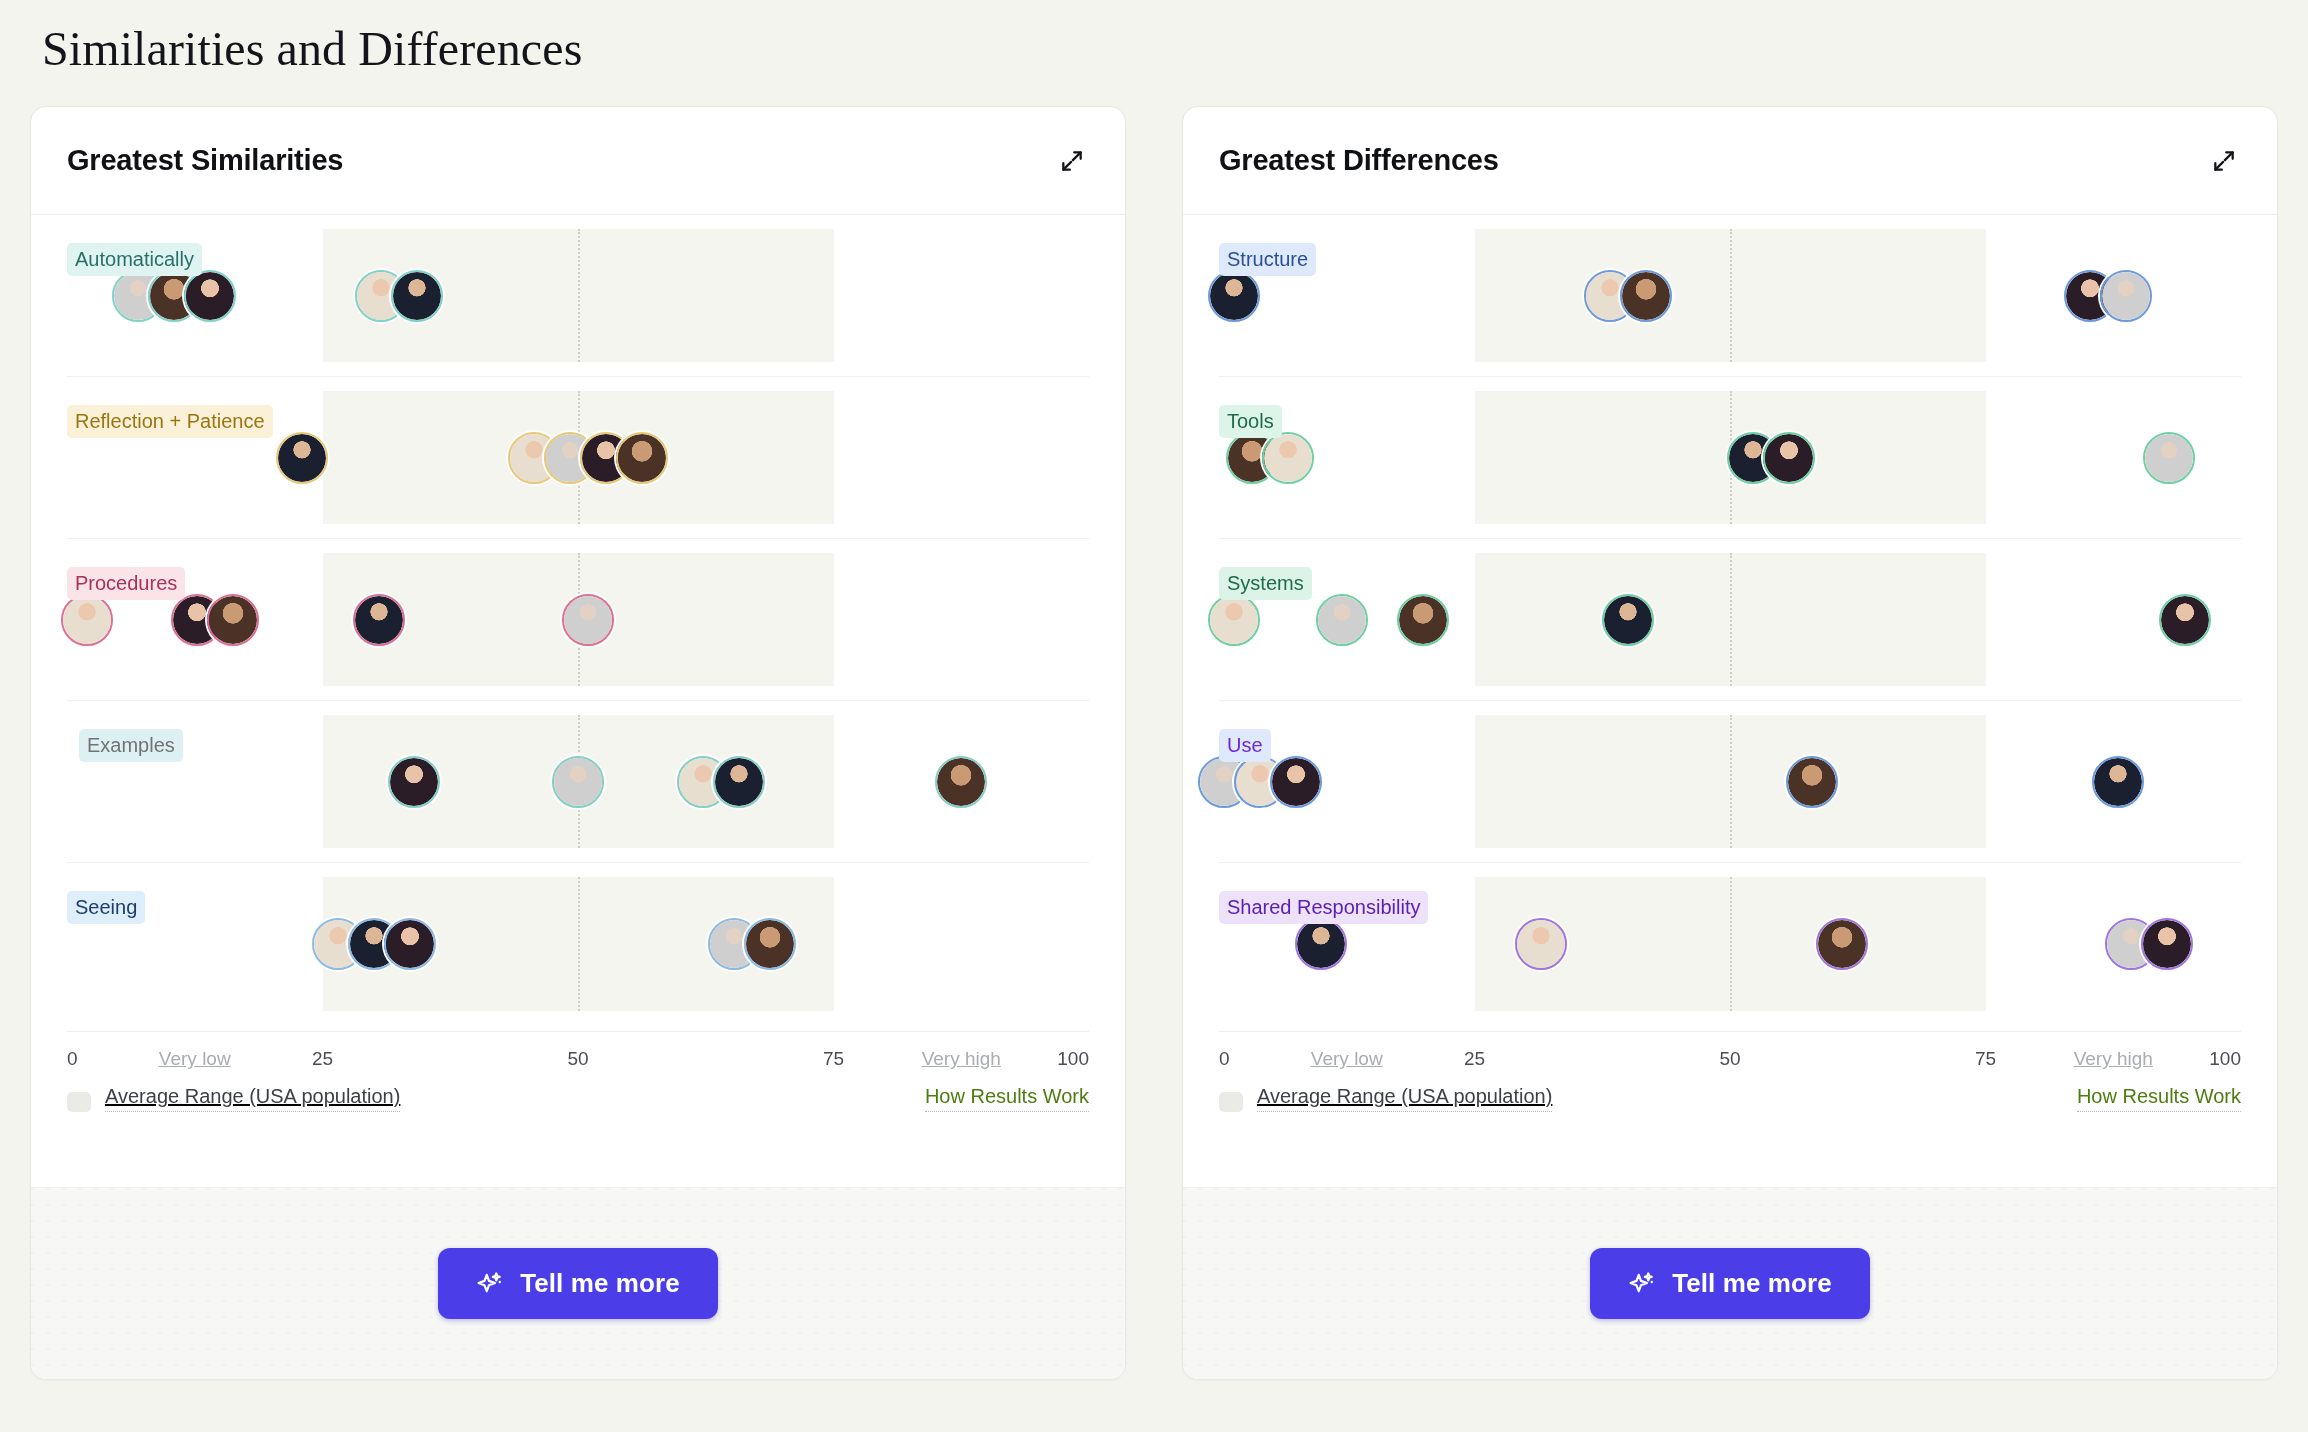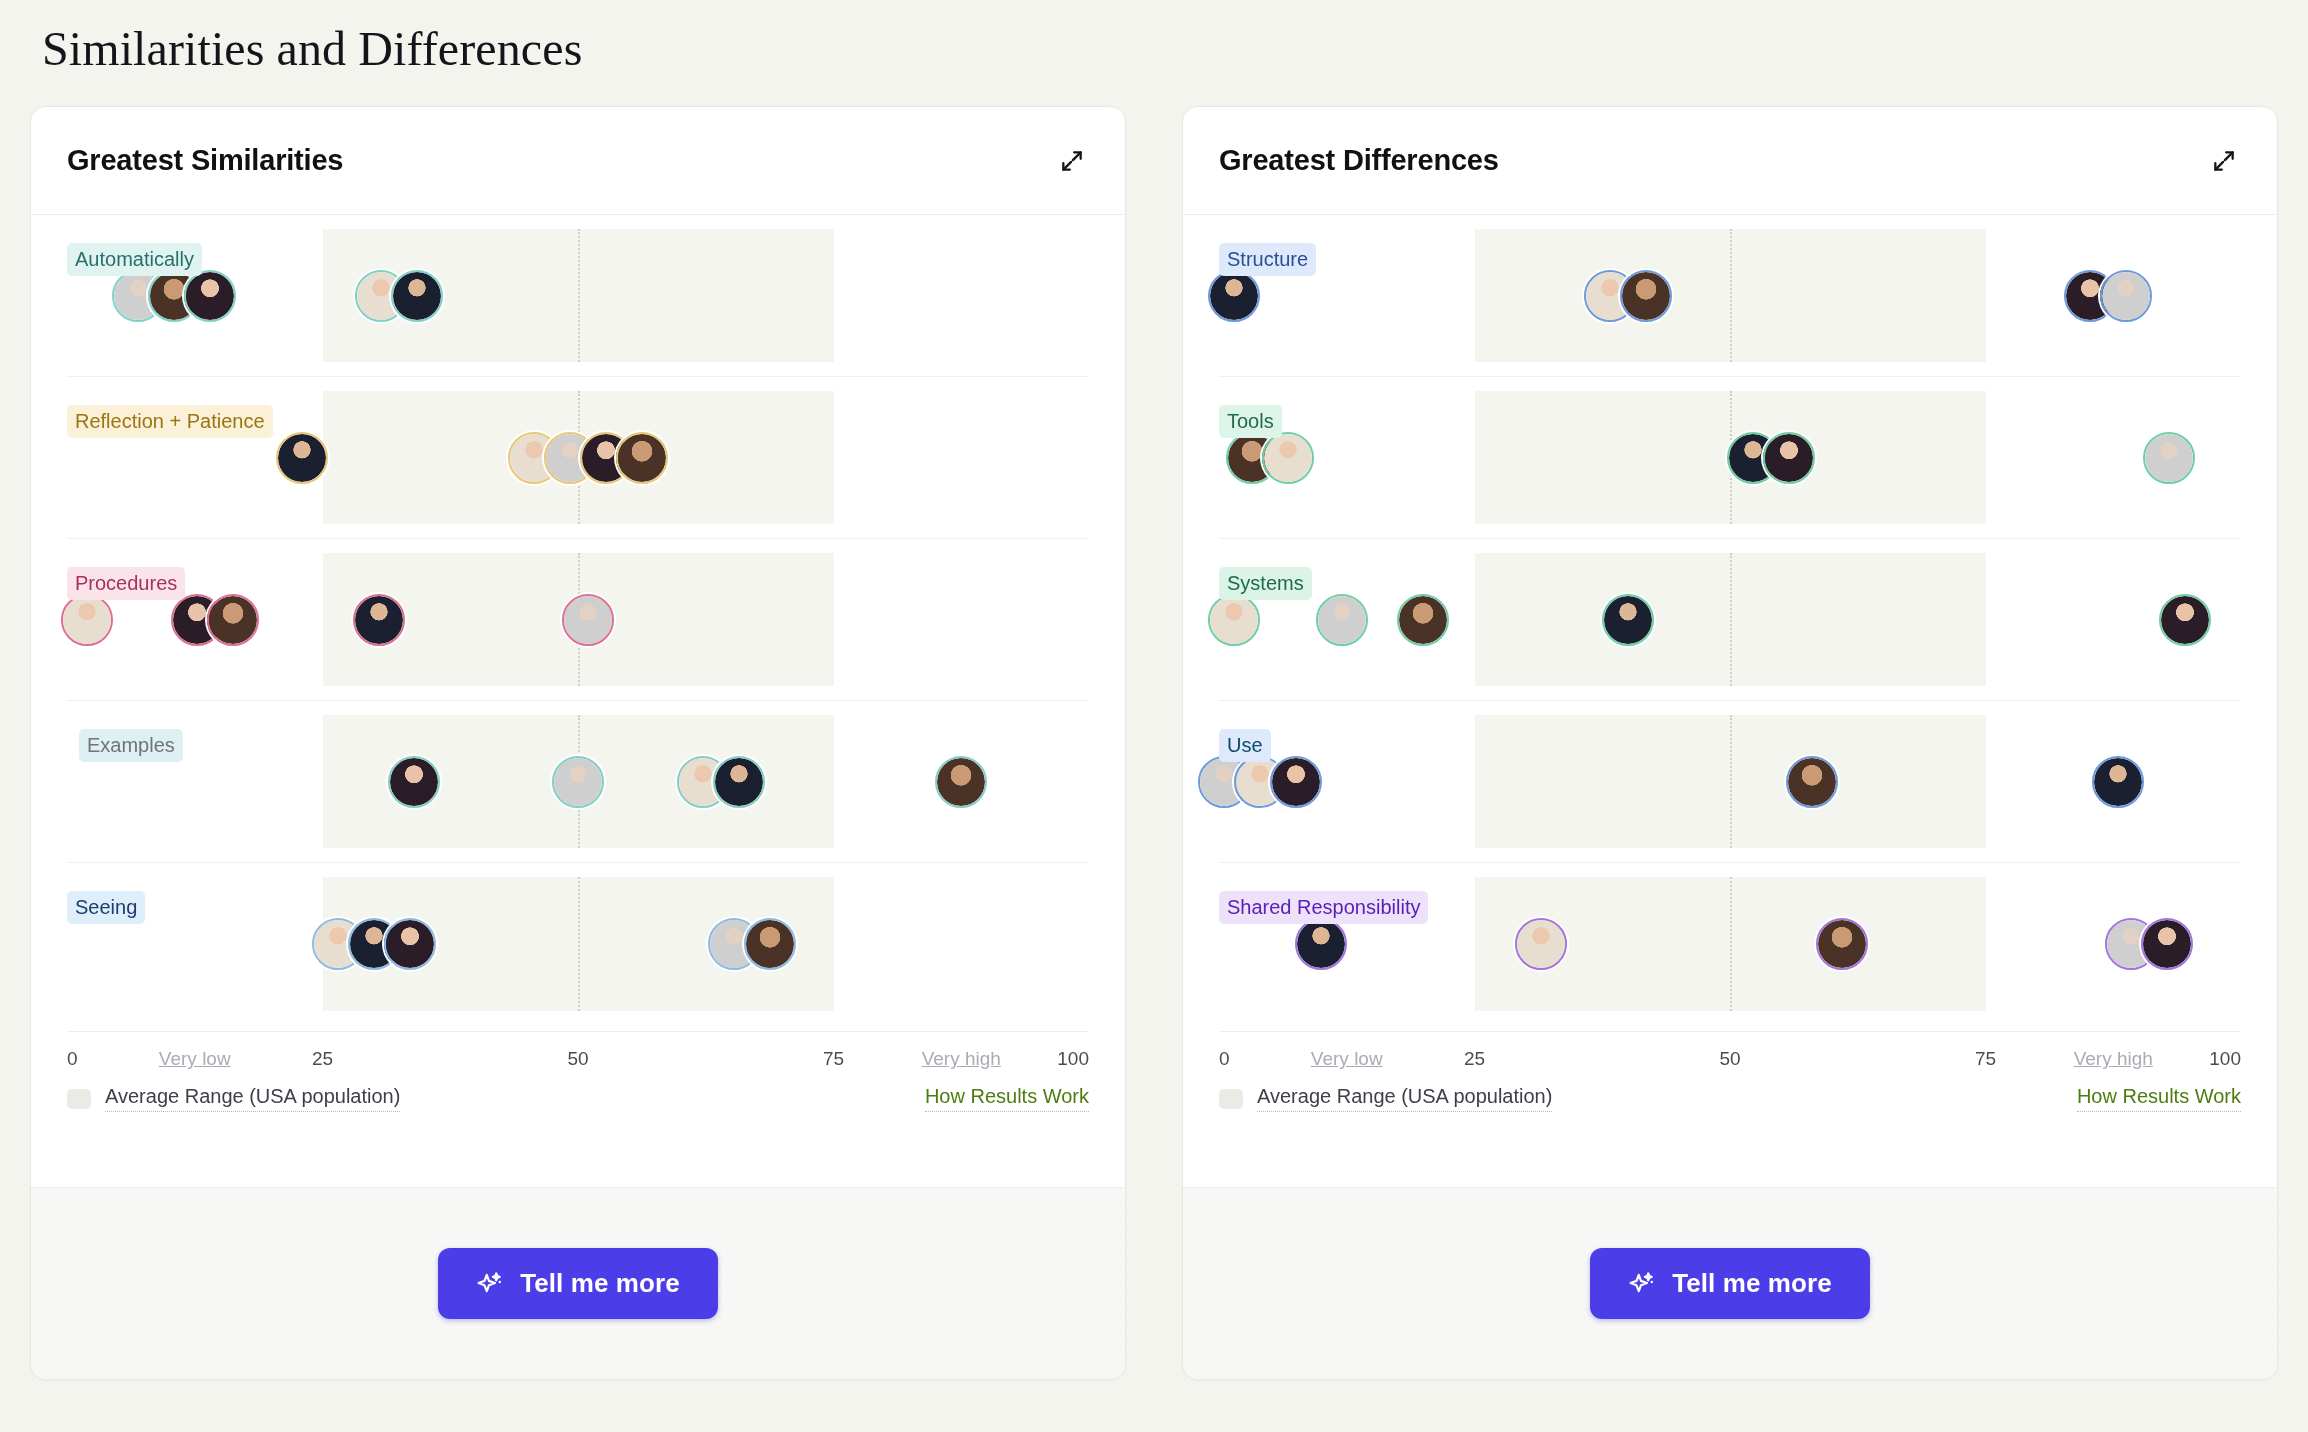--- a/index.html
+++ b/index.html
@@ -138,21 +138,21 @@
     white-space: nowrap;
   }
   .tick.soft { color: #a9acb3; text-decoration: underline; }
   .tick.edge-l { transform: none; left: 0; }
   .tick.edge-r { transform: none; right: 0; }
 
   .legend-row {
     display: flex; align-items: center; justify-content: space-between;
     padding: 6px 36px 0 36px;
   }
-  .legend-left { display: flex; align-items: center; gap: 14px; }
+  .legend-left { display: flex; align-items: flex-end; gap: 14px; text-decoration: underline; }
   .legend-swatch {
     width: 24px; height: 20px; border-radius: 5px; background: #ebebe5;
     flex: none;
   }
   .legend-text {
     font-size: 20px; color: #3d4049;
     border-bottom: 1px dotted #b6b9c0;
     padding-bottom: 3px;
     cursor: pointer;
   }
@@ -482,21 +482,21 @@
                 <div class="avatar-group" style="left: 94.5%;">
                   <div class="avatar" style="border-color: rgb(110, 207, 164); z-index: 10;">
                     <div class="face" style="background: radial-gradient(circle at 50% 34%, rgb(232, 195, 168) 0px, rgb(232, 195, 168) 22%, rgb(43, 29, 40) 23%, rgb(43, 29, 40) 100%), linear-gradient(rgb(74, 44, 68), rgb(29, 18, 32));"></div>
                   </div>
                 </div>
               </div>
             </div>
             <div class="row">
               <div class="band"></div>
               <div class="midline"></div>
-              <div class="chip" style="background: rgb(222, 234, 251); color: #0c4a6e; left: 0px; text-align: center;">Use</div>
+              <div class="chip" style="background: rgb(222, 234, 251); color: #6d28d9; left: 0px; text-align: center;">Use</div>
               <div class="track">
                 <div class="avatar-group" style="left: 4%;">
                   <div class="avatar" style="border-color: rgb(109, 154, 222); z-index: 10;">
                     <div class="face" style="background: radial-gradient(circle at 50% 34%, rgb(227, 210, 196) 0px, rgb(227, 210, 196) 20%, rgb(207, 207, 207) 21%, rgb(207, 207, 207) 100%), linear-gradient(rgb(220, 220, 220), rgb(185, 185, 185));"></div>
                   </div>
                   <div class="avatar" style="border-color: rgb(109, 154, 222); z-index: 11;">
                     <div class="face" style="background: radial-gradient(circle at 50% 33%, rgb(236, 201, 174) 0px, rgb(236, 201, 174) 21%, rgb(232, 222, 208) 22%, rgb(232, 222, 208) 100%), linear-gradient(rgb(242, 235, 224), rgb(217, 207, 192));"></div>
                   </div>
                   <div class="avatar" style="border-color: rgb(109, 154, 222); z-index: 12;">
                     <div class="face" style="background: radial-gradient(circle at 50% 34%, rgb(232, 195, 168) 0px, rgb(232, 195, 168) 22%, rgb(43, 29, 40) 23%, rgb(43, 29, 40) 100%), linear-gradient(rgb(74, 44, 68), rgb(29, 18, 32));"></div>

